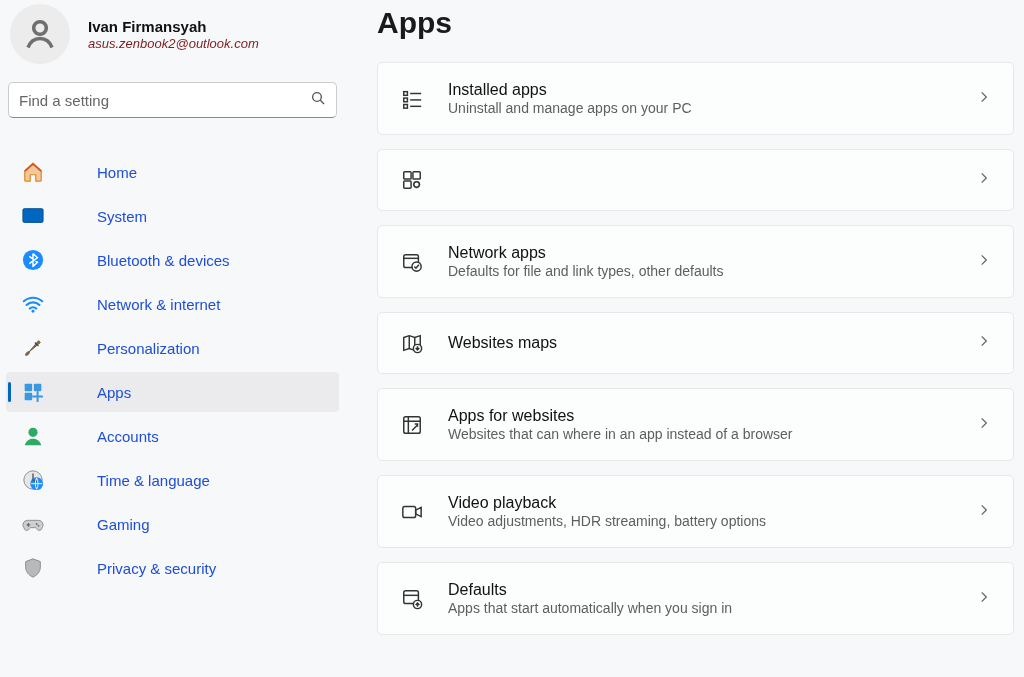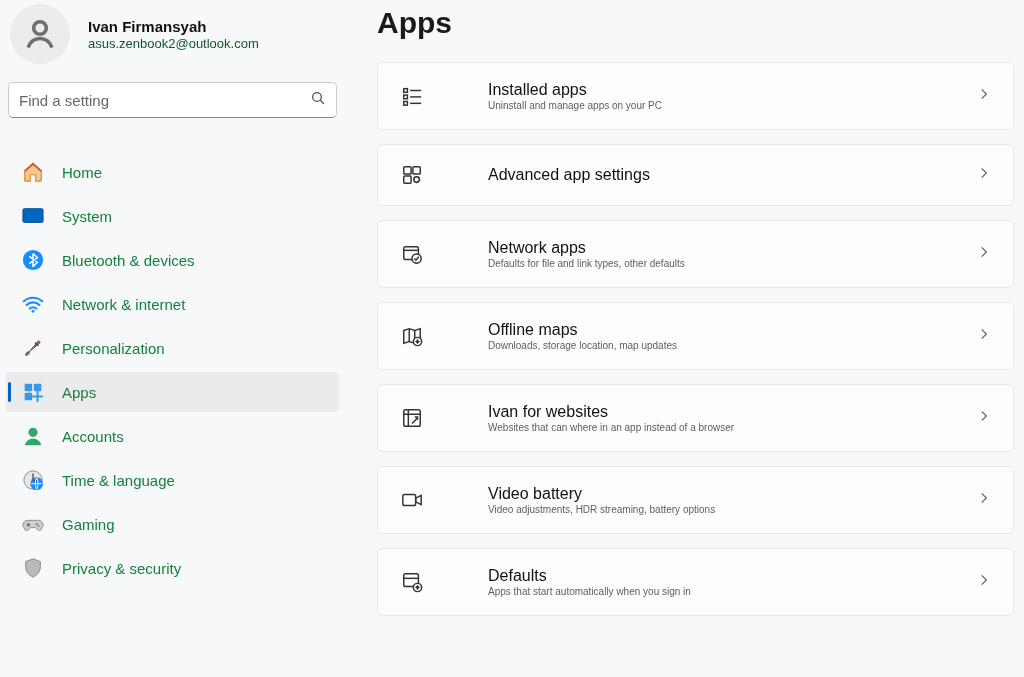--- a/index.html
+++ b/index.html
@@ -26,21 +26,21 @@
   }
   .avatar {
     width: 60px; height: 60px;
     border-radius: 50%;
     background: #ececec;
     display: flex; align-items: center; justify-content: center;
     margin-right: 18px;
   }
   .avatar svg { width: 36px; height: 36px; stroke: #6f6f6f; fill: none; stroke-width: 2.4; }
   .profile-name { font-weight: 600; font-size: 15px; color: #111; }
-  .profile-email { font-size: 13px; color: #14532d; margin-top: 1px; }
+  .profile-email { font-size: 13px; color: #7f1d1d; margin-top: 1px; font-style: italic; }
   .search-wrap { padding: 0 4px; }
   .search-box {
     display: flex; align-items: center;
     border: 1px solid #ccc;
     border-bottom: 1.5px solid #888;
     border-radius: 5px;
     background: #fff;
     height: 36px;
     padding: 0 10px;
   }
@@ -76,51 +76,50 @@
     bottom: 10px;
     width: 3px;
     background: #0067c0;
     border-radius: 2px;
   }
   .nav-icon {
     width: 22px; height: 22px;
     display: flex; align-items: center; justify-content: center;
     margin-right: 18px;
   }
-  .nav-label { font-size: 15px; color: #15803d; }
+  .nav-label { font-size: 15px; color: #1d4ed8; margin-left: 35px; }
   
   .main {
     flex: 1;
     padding: 0 10px 0 32px;
   }
   .page-title {
     font-size: 30px;
     font-weight: 600;
     margin: 6px 0 22px 0;
   }
   .card {
     background: #fcfdfd;
     border: 1px solid #e8e8ea;
     border-radius: 5px;
     display: flex;
     align-items: center;
     padding: 18px 22px;
     margin-bottom: 14px;
     cursor: default;
-    gap: 40px;
   }
   .card-icon {
     width: 24px; height: 24px;
     display: flex; align-items: center; justify-content: center;
     margin-right: 24px;
   }
   .card-icon svg { stroke: #333; stroke-width: 1.6; fill: none; }
   .card-body { flex: 1; }
   .card-title { font-size: 16px; color: #111; }
-  .card-sub { font-size: 10px; color: #5e5e5e; margin-top: 1px; }
+  .card-sub { font-size: 14px; color: #5e5e5e; margin-top: 1px; }
   .chevron svg { width: 14px; height: 14px; stroke: #666; stroke-width: 2.2; fill: none; }
 </style>
 </head>
 <body>
 
 <div class="sidebar">
   <div class="profile">
     <div class="avatar">
       <svg viewBox="0 0 24 24">
           <circle cx="12" cy="8" r="4.2"></circle>
@@ -271,21 +270,20 @@
     <span class="card-icon">
       <svg width="22" height="22" viewBox="0 0 24 24">
           <rect x="3" y="3" width="8" height="8" rx="1"></rect>
           <rect x="13" y="3" width="8" height="8" rx="1"></rect>
           <rect x="3" y="13" width="8" height="8" rx="1"></rect>
           <circle cx="17" cy="17" r="3"></circle>
           <path d="M17 13v1M17 20v1M13 17h1M20 17h1M14.5 14.5l.7.7M19 19l.7.7M14.5 19.5l.7-.7M19 15l.7-.7"></path>
         </svg>
     </span>
     <div class="card-body">
-      <div class="card-title">Advanced app settings</div>
     </div>
     <span class="chevron"><svg viewBox="0 0 24 24">
           <polyline points="8 4 16 12 8 20"></polyline>
         </svg></span>
   </div>
 
   <div class="card">
     <span class="card-icon">
       <svg width="22" height="22" viewBox="0 0 24 24">
           <rect x="3" y="4" width="16" height="14" rx="2"></rect>
@@ -306,54 +304,53 @@
   <div class="card">
     <span class="card-icon">
       <svg width="22" height="22" viewBox="0 0 24 24">
           <path d="M3 6l6-2 6 2 6-2v14l-6 2-6-2-6 2z"></path>
           <path d="M9 4v14M15 6v14"></path>
           <circle cx="18" cy="18" r="4.5" fill="#fcfdfd"></circle>
           <path d="M18 15.5v3.5M16 17.5l2 2 2-2"></path>
         </svg>
     </span>
     <div class="card-body">
-      <div class="card-title">Offline maps</div>
-      <div class="card-sub">Downloads, storage location, map updates</div>
+      <div class="card-title">Websites maps</div>
     </div>
     <span class="chevron"><svg viewBox="0 0 24 24">
           <polyline points="8 4 16 12 8 20"></polyline>
         </svg></span>
   </div>
 
   <div class="card">
     <span class="card-icon">
       <svg width="22" height="22" viewBox="0 0 24 24">
           <rect x="3" y="3" width="18" height="18" rx="2"></rect>
           <path d="M3 8h18M8 3v18"></path>
           <path d="M12 18l6-6M15 11h3v3"></path>
         </svg>
     </span>
     <div class="card-body">
-      <div class="card-title">Ivan for websites</div>
+      <div class="card-title">Apps for websites</div>
       <div class="card-sub">Websites that can where in an app instead of a browser</div>
     </div>
     <span class="chevron"><svg viewBox="0 0 24 24">
           <polyline points="8 4 16 12 8 20"></polyline>
         </svg></span>
   </div>
 
   <div class="card">
     <span class="card-icon">
       <svg width="22" height="22" viewBox="0 0 24 24">
           <rect x="2" y="6" width="14" height="12" rx="2"></rect>
           <path d="M16 10l6-3v10l-6-3z"></path>
         </svg>
     </span>
     <div class="card-body">
-      <div class="card-title">Video battery</div>
+      <div class="card-title">Video playback</div>
       <div class="card-sub">Video adjustments, HDR streaming, battery options</div>
     </div>
     <span class="chevron"><svg viewBox="0 0 24 24">
           <polyline points="8 4 16 12 8 20"></polyline>
         </svg></span>
   </div>
 
   <div class="card">
     <span class="card-icon">
       <svg width="22" height="22" viewBox="0 0 24 24">

